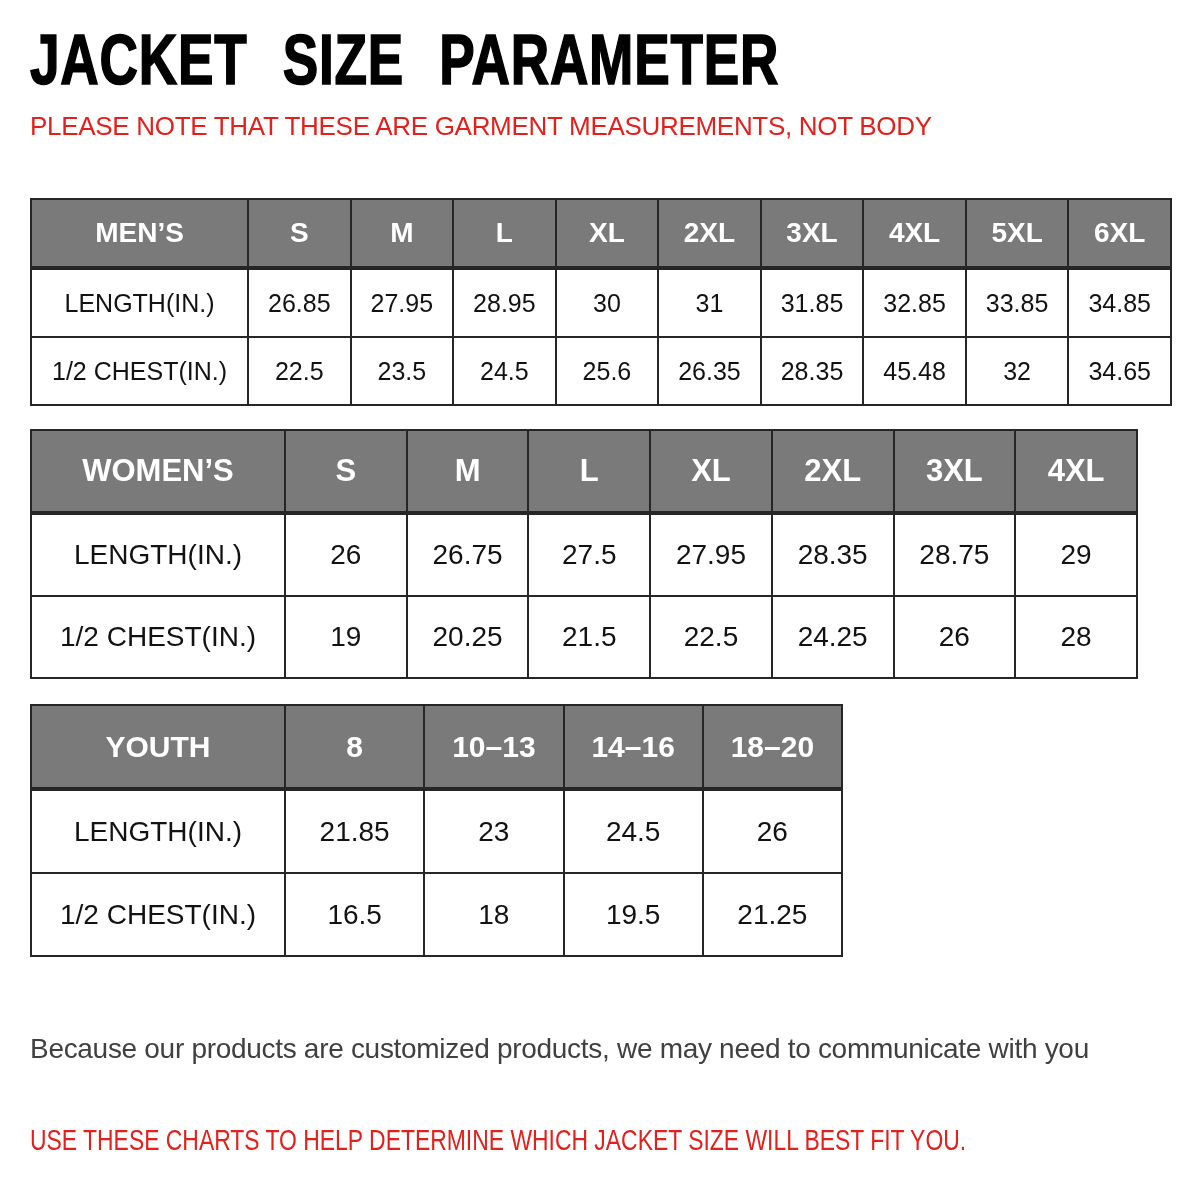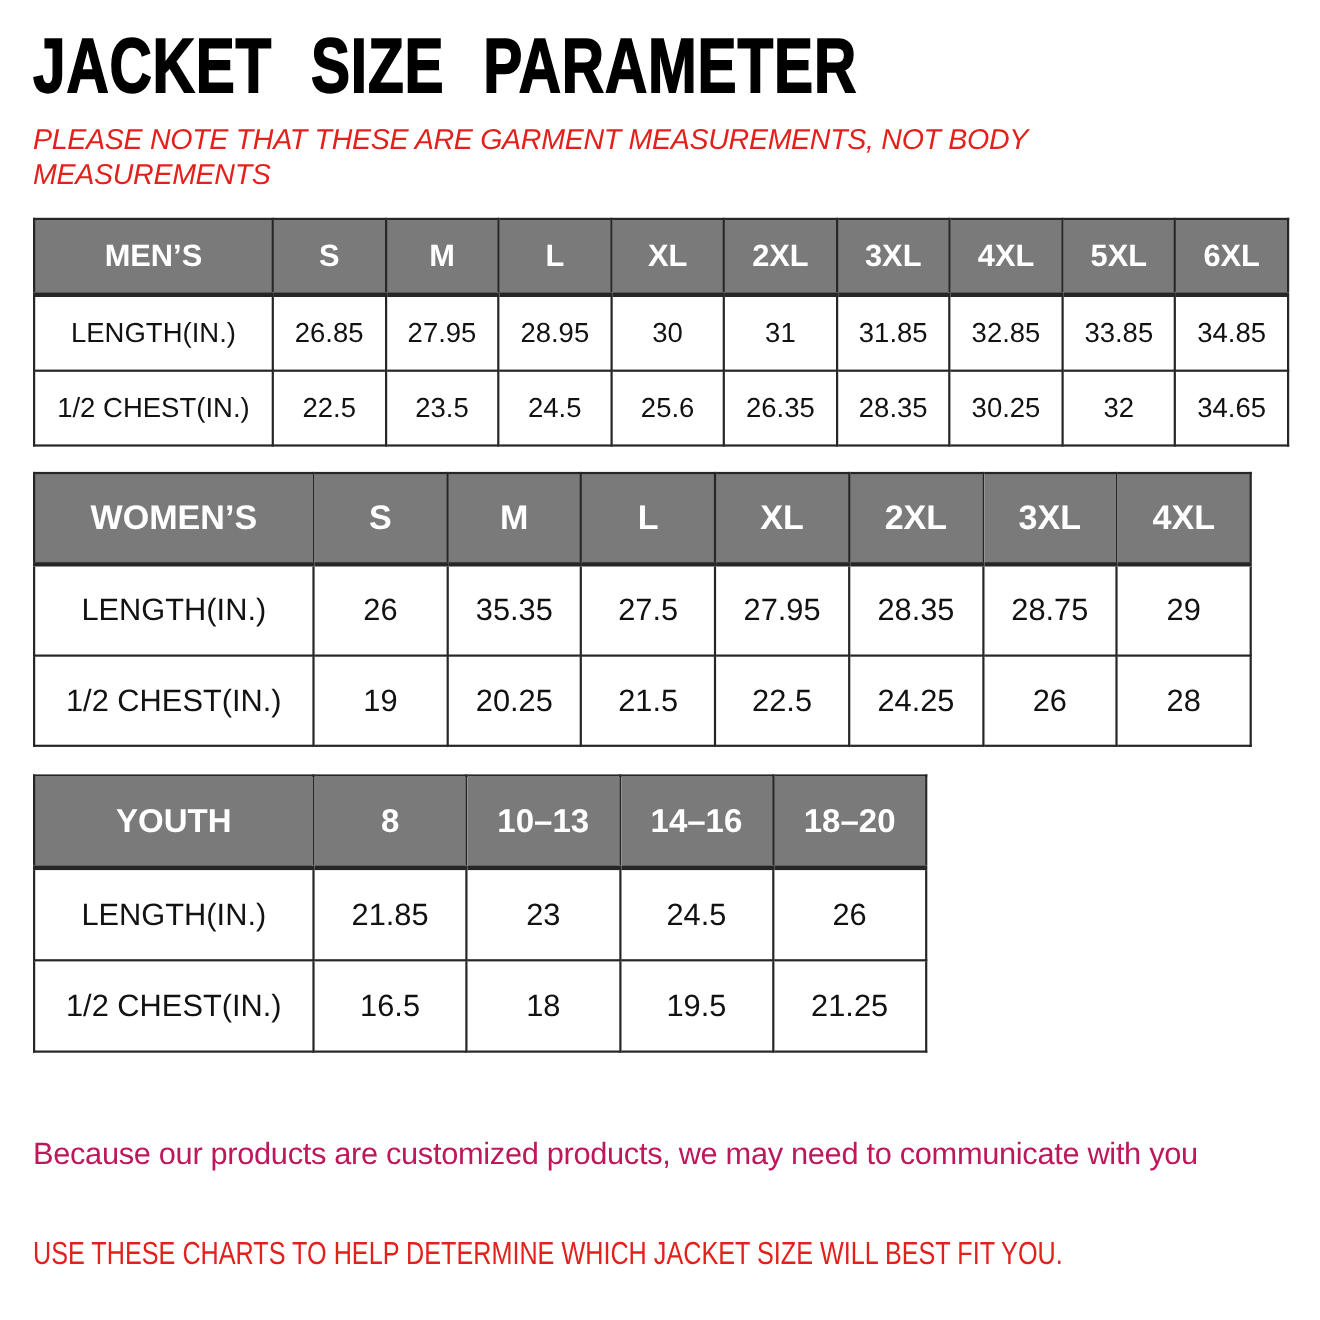--- a/index.html
+++ b/index.html
@@ -11,21 +11,21 @@
     font-size:70px;font-weight:bold;color:#000;
     white-space:nowrap;letter-spacing:1px;word-spacing:26px;
     transform:scaleX(0.76);transform-origin:left top;
     -webkit-text-stroke:1.6px #000;
   }
 
   .note{
     position:absolute;left:30px;top:110px;color:#e2201c;
     font-size:26px;line-height:32px;letter-spacing:-0.3px;
   }
-  .note div{white-space:nowrap;font-style:italic;}
+  .note div{white-space:nowrap;}
 
   table.tbl{
     position:absolute;border-collapse:collapse;table-layout:fixed;
     text-align:center;color:#121212;background:#fff;
   }
   .tbl th,.tbl td{border:2px solid #262626;padding:0;vertical-align:middle;overflow:hidden;}
   .tbl th{background:#7a7a7a;color:#ffffff;font-weight:bold;border-bottom-width:4px;}
 
   .mens{left:30px;top:198px;width:1142px;}
   .mens th{height:66px;font-size:28px;margin-left:33px;}
@@ -36,41 +36,40 @@
   .womens th{height:80px;font-size:31px;}
   .womens td{height:80px;font-size:28px;}
   .womens .col0{width:252px;}
 
   .youth{left:30px;top:704px;width:813px;}
   .youth th{height:81px;font-size:30px;}
   .youth td{height:81px;font-size:28px;}
   .youth .col0{width:252px;}
 
   .footer-para{
-    position:absolute;left:30px;top:1026px;color:#be185d;
+    position:absolute;left:30px;top:1026px;color:#404040;
     font-size:28px;line-height:45px;letter-spacing:-0.3px;
   }
   .footer-para div{white-space:nowrap;}
 
   .footer-line{
     position:absolute;left:30px;top:1124px;color:#e2201c;
     font-size:29px;white-space:nowrap;letter-spacing:0px;
     transform:scaleX(0.79);transform-origin:left top;
   }
 </style>
 </head>
 <body>
 
 <div class="page">
 
   <h1 class="title">JACKET SIZE PARAMETER</h1>
 
   <div class="note">
     <div>PLEASE NOTE THAT THESE ARE GARMENT MEASUREMENTS, NOT BODY</div>
-    <div>MEASUREMENTS</div>
   </div>
 
   <table class="tbl mens">
       <thead>
         <tr>
           <th class="col0">MEN’S</th>
           <th>S</th>
           <th>M</th>
           <th>L</th>
           <th>XL</th>
@@ -95,21 +94,21 @@
           <td>34.85</td>
         </tr>
         <tr>
           <td class="col0">1/2 CHEST(IN.)</td>
           <td>22.5</td>
           <td>23.5</td>
           <td>24.5</td>
           <td>25.6</td>
           <td>26.35</td>
           <td>28.35</td>
-          <td>30.25</td>
+          <td>45.48</td>
           <td>32</td>
           <td>34.65</td>
         </tr>
       </tbody>
     </table>
 
   <table class="tbl womens">
       <thead>
         <tr>
           <th class="col0">WOMEN’S</th>
@@ -119,21 +118,21 @@
           <th>XL</th>
           <th>2XL</th>
           <th>3XL</th>
           <th>4XL</th>
         </tr>
       </thead>
       <tbody>
         <tr>
           <td class="col0">LENGTH(IN.)</td>
           <td>26</td>
-          <td>35.35</td>
+          <td>26.75</td>
           <td>27.5</td>
           <td>27.95</td>
           <td>28.35</td>
           <td>28.75</td>
           <td>29</td>
         </tr>
         <tr>
           <td class="col0">1/2 CHEST(IN.)</td>
           <td>19</td>
           <td>20.25</td>

